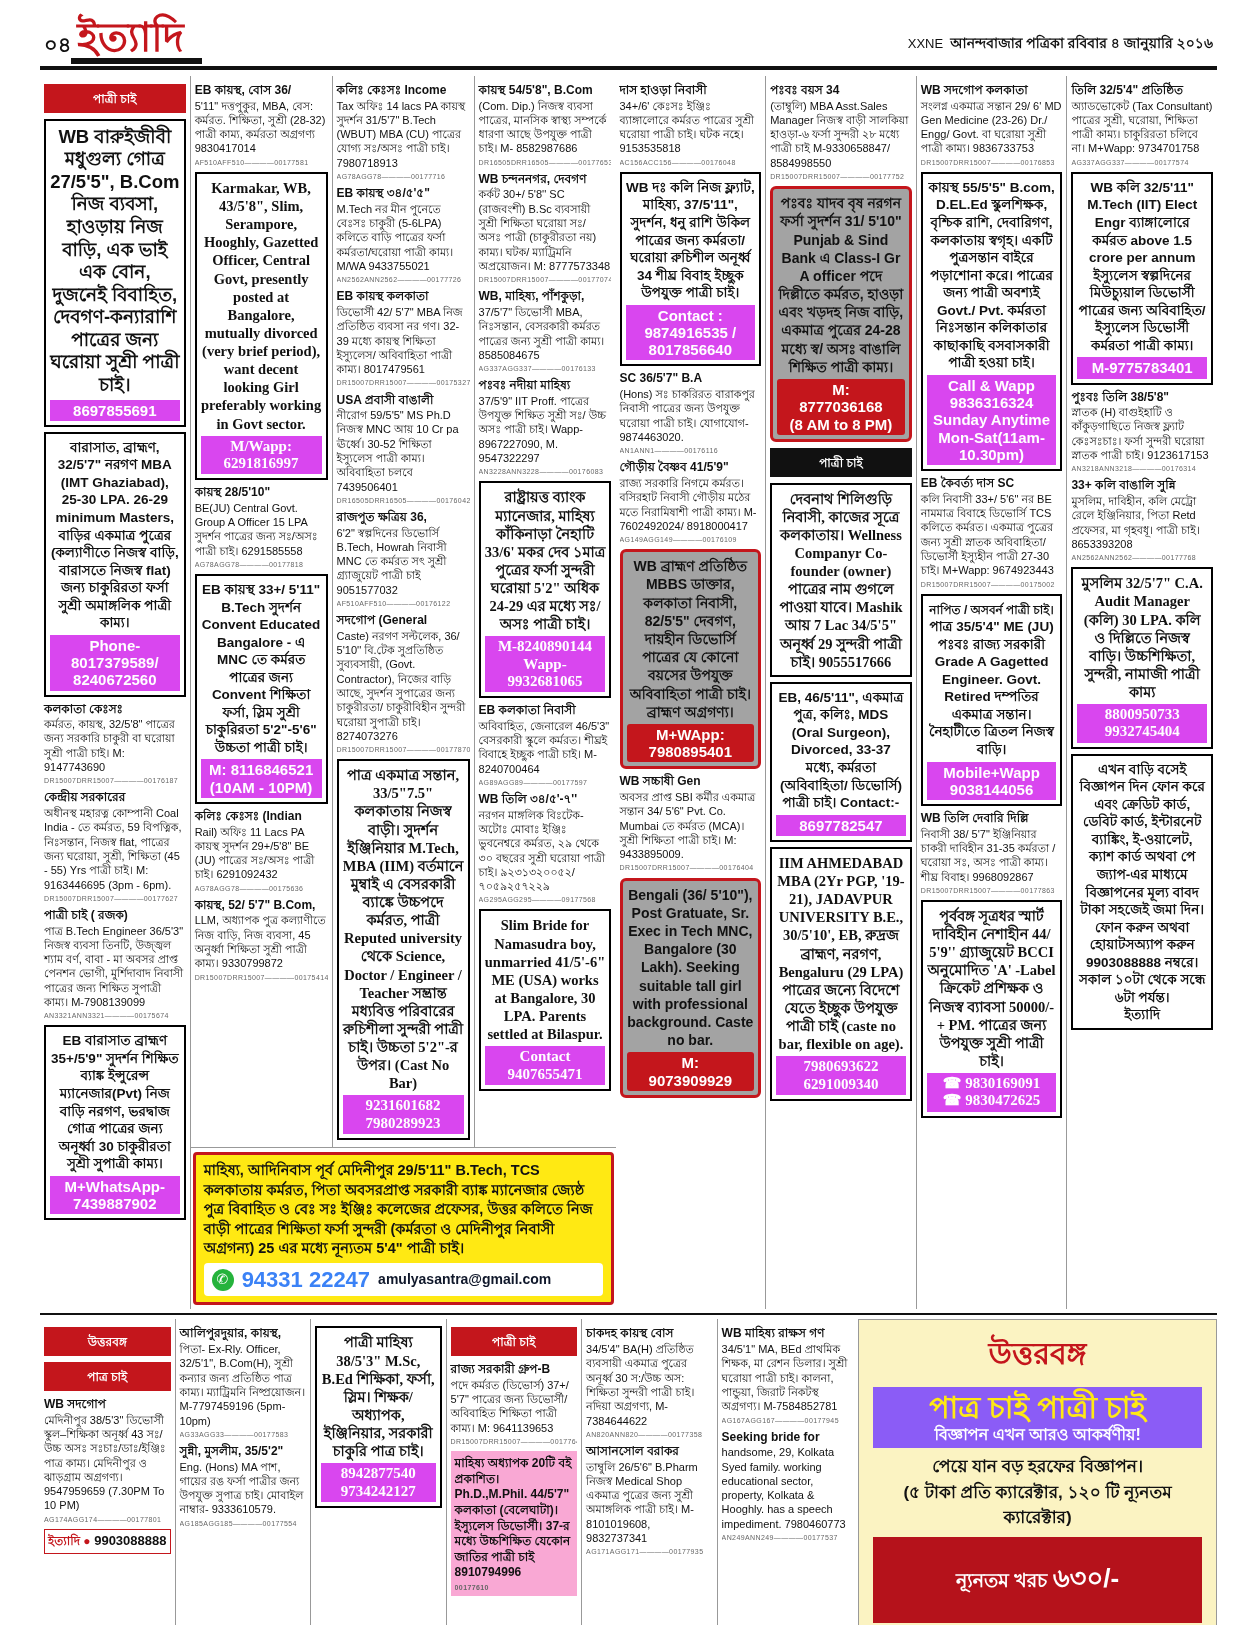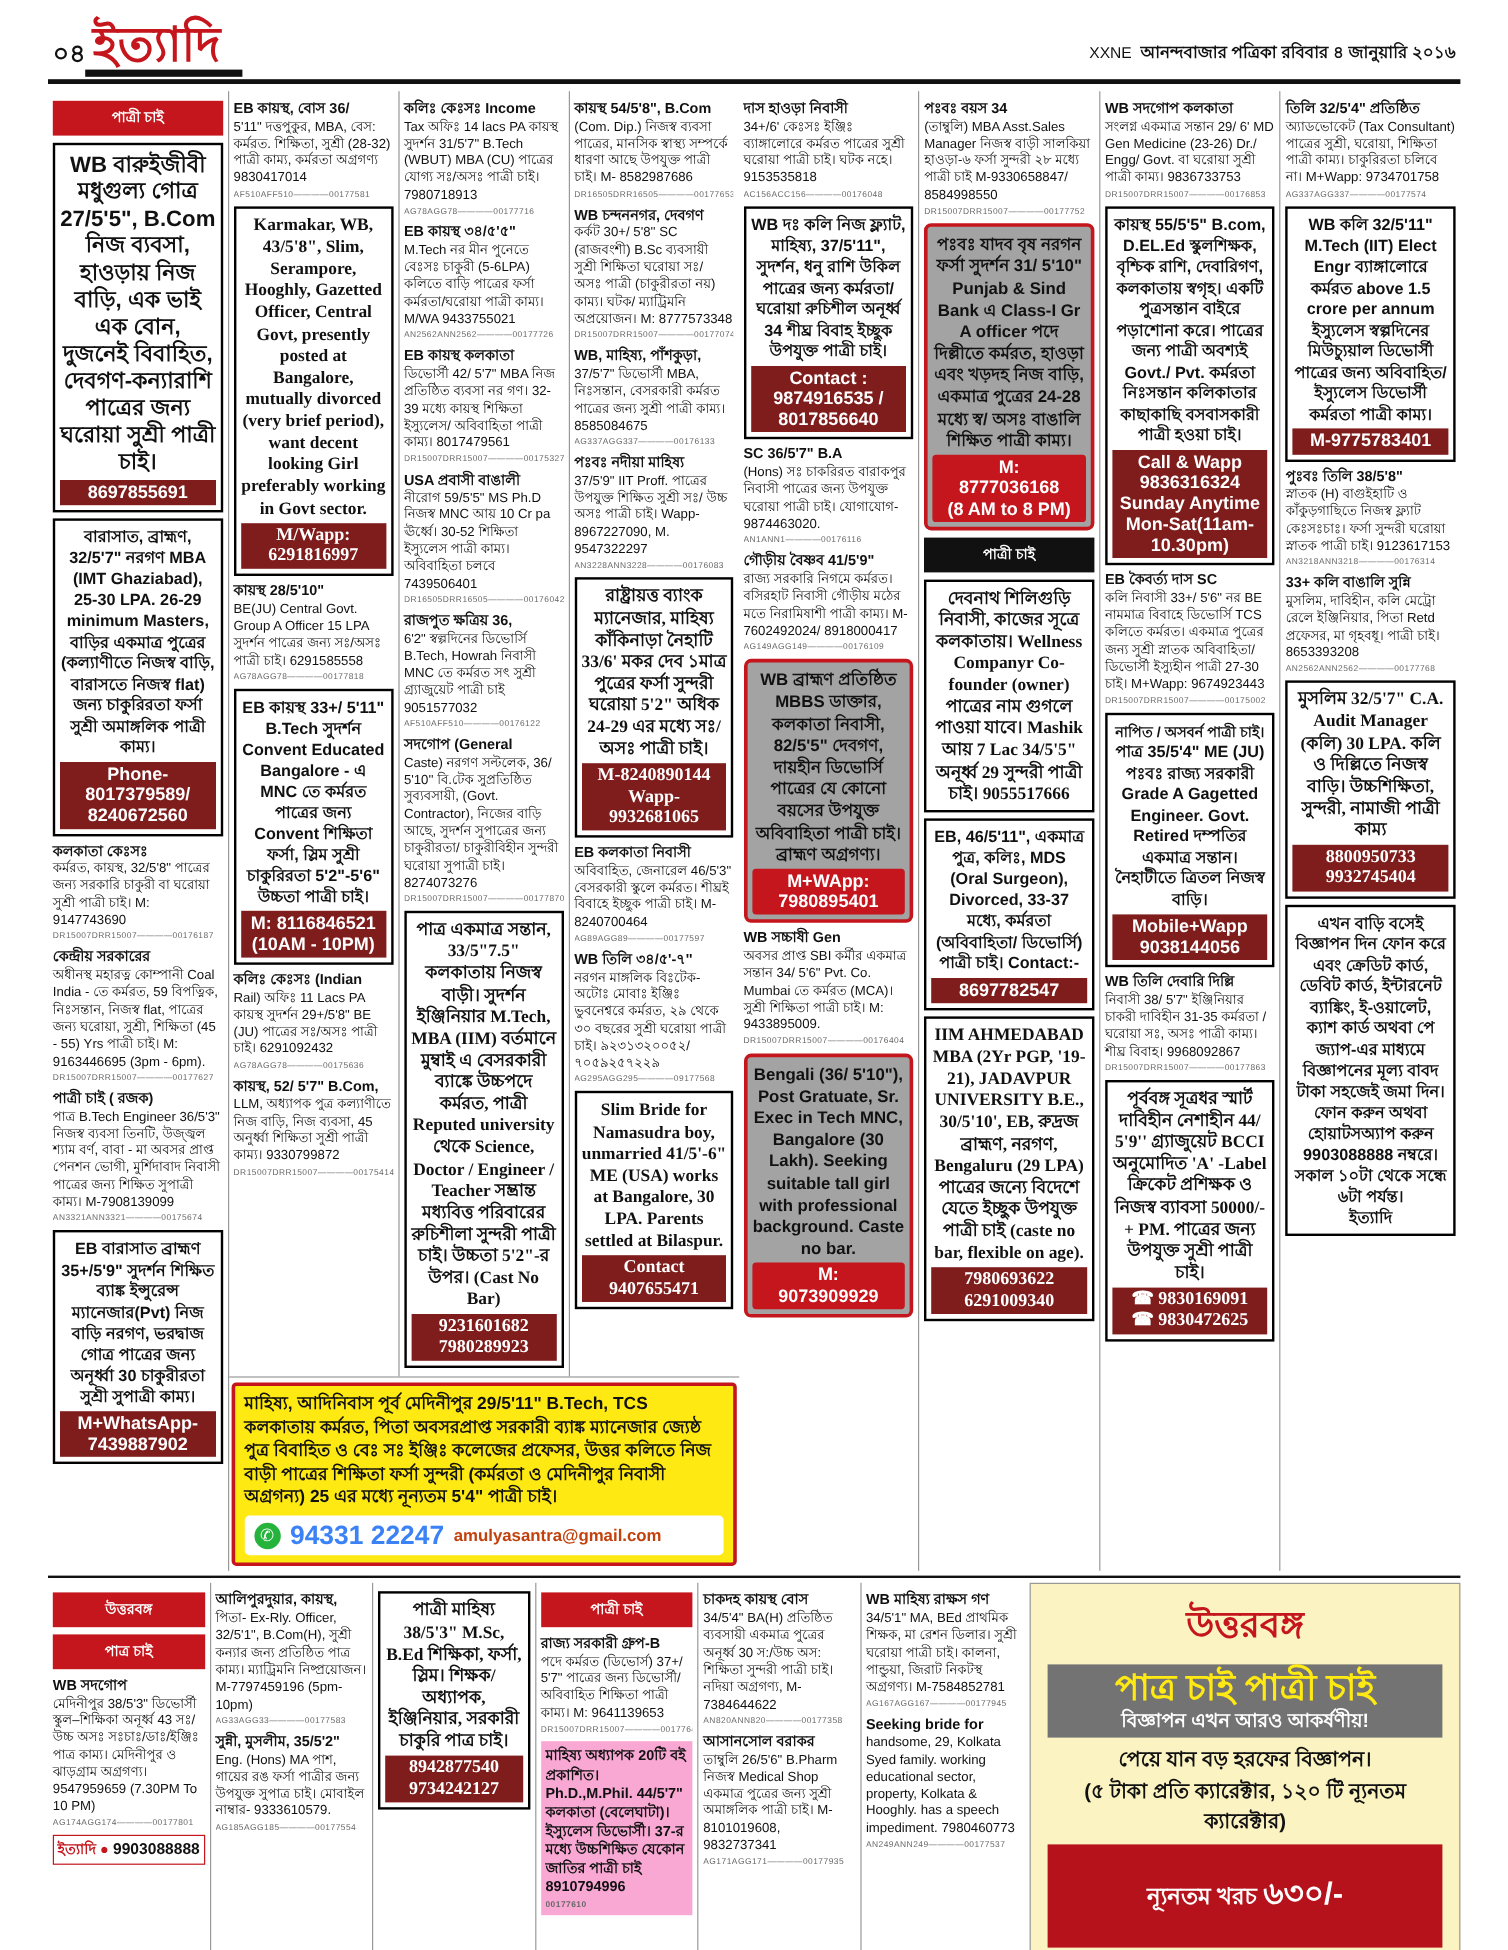--- a/index.html
+++ b/index.html
@@ -22,21 +22,21 @@
   .col-group{flex:3;display:flex;flex-direction:column;min-width:0;}
   .group-row{flex:1;}
   .group-row .col:first-child{border-left:none;}
   .col-group> .col-group-bottom{border-top:1px solid #999;}
   .top-cols{min-height:1120px;border-bottom:2px solid #111;padding-bottom:4px;}
   
   .ad{margin:5px 0;font-size:11px;line-height:1.3;}
   .ad-title{font-weight:bold;font-size:12px;}
   .ad-body{white-space:pre-line;}
   .ad-ref{font-size:7px;color:#666;letter-spacing:.4px;margin-top:2px;overflow:hidden;white-space:nowrap;}
-  .ad-phone{background:#7f1d1d;color:#fff;font-weight:bold;text-align:center;font-size:15px;
+  .ad-phone{background:#d946ef;color:#fff;font-weight:bold;text-align:center;font-size:15px;
             padding:2px 2px;margin-top:3px;line-height:1.15;white-space:pre-line;}
   .k-section-red,.k-section-black{color:#fff;text-align:center;font-weight:bold;font-size:16px;
             padding:4px 2px;margin:6px 0;}
   .k-section-red{background:#c4161c;}
   .k-section-black{background:#111;}
   .k-box,.k-box-big,.k-box-serif,.k-box-yellow,.k-plain-tint{border:2px solid #000;padding:5px 4px 4px 4px;text-align:center;}
   .k-box .ad-body,.k-box-big .ad-body,.k-box-serif .ad-body,.k-box-yellow .ad-body{font-weight:bold;}
   .k-box{font-size:13.5px;}
   .k-box-big{font-size:18.5px;line-height:1.22;}
   .k-box-serif{font-family:"Liberation Serif",serif;font-size:14.5px;line-height:1.25;}
@@ -48,27 +48,27 @@
   .k-mini-promo .ad-phone{background:none;color:#111;display:inline;font-size:13px;padding:0;}
   .k-mini-promo .ad-title{display:inline;color:#c4161c;}
   
   .wide-ad{background:#ffe913;border:3px solid #c4161c;border-radius:4px;margin:4px 2px;
            font-weight:bold;font-size:14.5px;padding:6px 8px;line-height:1.35;}
   .wide-contact{display:flex;align-items:center;gap:8px;background:#fff;border-radius:4px;
            margin-top:4px;padding:2px 8px;}
   .wa-icon{width:22px;height:22px;border-radius:50%;background:#25b33c;color:#fff;display:inline-flex;
            align-items:center;justify-content:center;font-size:14px;flex:0 0 auto;}
   .wide-phone{color:#3b82f6;font-size:22px;font-weight:bold;}
-  .wide-email{font-size:14px;color:#c2410c;font-weight:bold;}
+  .wide-email{font-size:14px;color:#0f172a;font-weight:bold;}
   
   .bottom-cols{margin-top:4px;min-height:300px;border-bottom:2px solid #111;padding-bottom:6px;}
   .promo{flex:2.6;border:1px solid #999;margin-left:6px;background:#fbf3c2;text-align:center;
          padding:10px 14px;display:flex;flex-direction:column;gap:6px;}
   .promo-region{color:#c4161c;font-weight:bold;font-size:30px;font-family:"Liberation Serif",serif;}
-  .promo-band{background:#737373;color:#ffe913;font-weight:bold;font-size:30px;padding:4px 2px 0 2px;line-height:1.1;}
+  .promo-band{background:#8b5cf6;color:#ffe913;font-weight:bold;font-size:30px;padding:4px 2px 0 2px;line-height:1.1;}
   .promo-band small{display:block;color:#fff;font-size:16px;padding:2px 0 4px 0;}
   .promo-body{font-weight:bold;font-size:17px;line-height:1.5;}
   .promo-cost{background:#b5121b;color:#fff;font-weight:bold;font-size:19px;padding:21px;}
   .promo-cost b{font-size:26px;}
   .promo-contact{font-weight:bold;font-size:17px;}
 </style>
 </head>
 <body>
 
 <div class="page">

